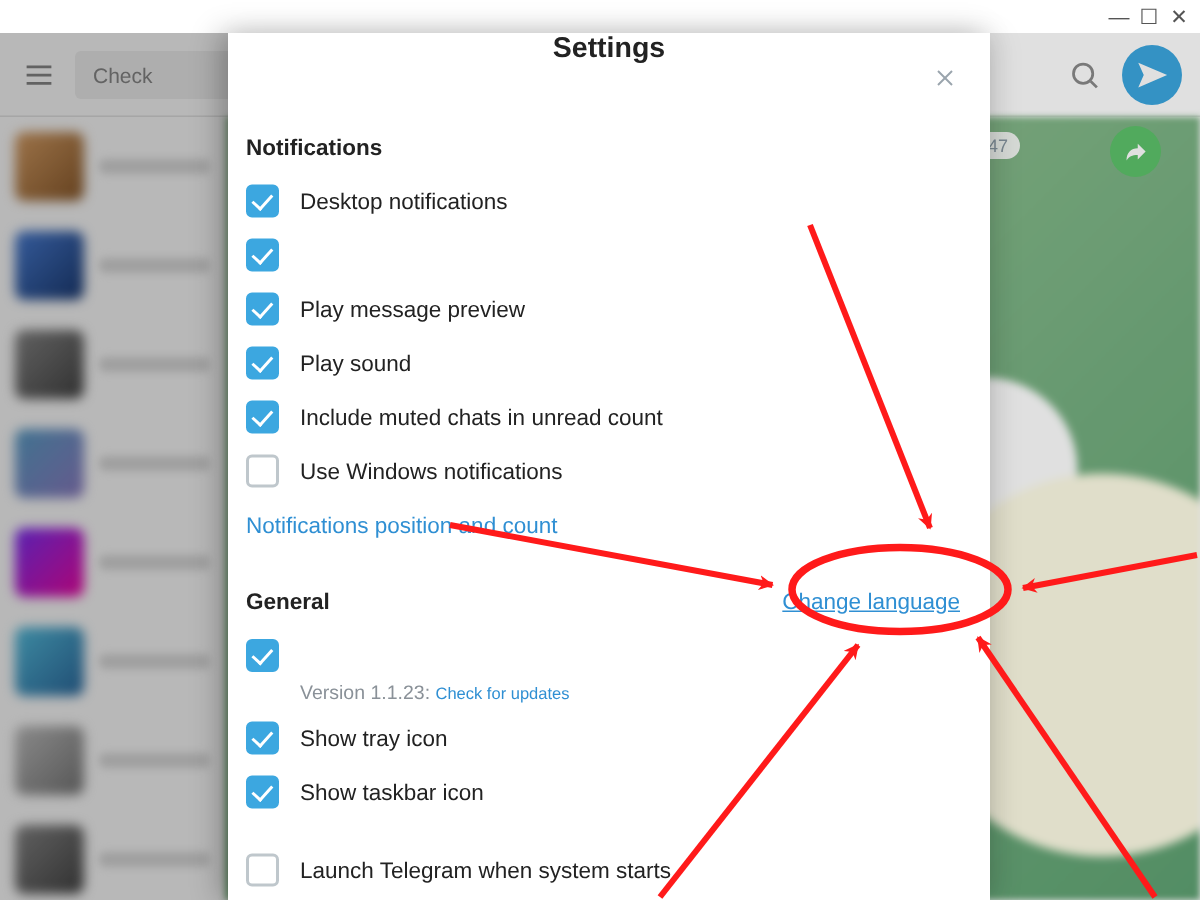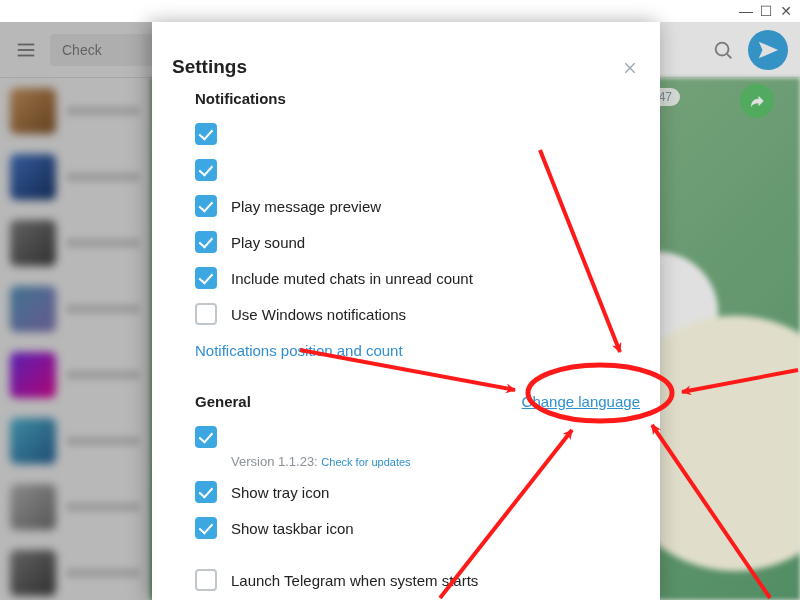--- a/index.html
+++ b/index.html
@@ -39,25 +39,25 @@
   .msgmeta { position:absolute; top:88px; right:120px; background:rgba(255,255,255,0.9); border-radius:12px; padding:2px 8px; font-size:12px; color:#8a9aa5; display:flex; align-items:center; gap:4px; z-index:1;}
   .fwdbtn { position:absolute; top:84px; right:26px; width:34px; height:34px; border-radius:50%; background:#5dc26a; display:flex; align-items:center; justify-content:center; color:#fff; z-index:1;}
   .fwdbtn svg{width:18px;height:18px;}
 
   
   .dimL { position:absolute; top:22px; left:0; width:152px; bottom:0; background:rgba(0,0,0,0.28); z-index:5; }
   .dimR { position:absolute; top:22px; right:0; left:660px; bottom:0; background:rgba(0,0,0,0.12); z-index:5; }
 
   
   .dialog { position:absolute; top:22px; left:152px; width:508px; bottom:0; background:#fff; z-index:10; box-shadow: -6px 0 18px rgba(0,0,0,0.25), 6px 0 18px rgba(0,0,0,0.08); }
-  .dlg-head { height:56px; display:flex; align-items:flex-end; padding:0 20px; }
+  .dlg-head { height:56px; display:flex; align-items:center; padding:0 20px;flex-direction:column; }
   .dlg-title { font-size:19px; font-weight:600; color:#222; }
   .dlg-close { margin-left:auto; color:#9aa4ad; width:18px; height:18px; cursor:pointer;}
   .dlg-close svg{width:16px;height:16px;}
-  .dlg-body { position:absolute; top:56px; left:0; right:0; bottom:0; overflow:hidden; padding: 0 20px 0 43px;}
+  .dlg-body { position:absolute; top:56px; left:0; right:0; bottom:0; overflow:hidden; padding: 0 20px 0 12px;}
   .section-title { font-size:15px; font-weight:700; color:#222; margin:6px 0 10px 0;}
   .row { display:flex; align-items:center; min-height:34px; gap:14px; margin:2px 0;}
   .checkbox { width:22px; height:22px; border-radius:4px; border:2px solid #bfc7cc; background:#fff; display:flex; align-items:center; justify-content:center; flex-shrink:0; cursor:pointer;}
   .checkbox.checked { background:#3ca7e0; border-color:#3ca7e0; }
   .checkbox.checked::after { content:""; width:6px; height:11px; border:solid #fff; border-width:0 2.5px 2.5px 0; transform: rotate(42deg) translate(-1px,-1px); }
   .rowlabel { font-size:15px; color:#222; }
   .link { color:#2f8fd3; font-size:15px; cursor:pointer; }
   .general-head { display:flex; align-items:flex-end; justify-content:space-between; margin-top:26px; margin-bottom:10px;}
   .subtext { font-size:13px; color:#8a9198; margin-left:36px; margin-top:-2px; margin-bottom:6px;}
   .subtext .link { font-size:11px;}
@@ -163,20 +163,21 @@
           <line x1="19" y1="5" x2="5" y2="19"></line>
         </svg>
     </div>
   </div>
   <div class="dlg-body">
     <div class="spacer-top"></div>
     <div class="section-title">Notifications</div>
 
     <div class="row">
       <div class="checkbox checked"></div>
+      <div class="rowlabel">Desktop notifications</div>
     </div>
     <div class="row">
       <div class="checkbox checked"></div>
     </div>
     <div class="row">
       <div class="checkbox checked"></div>
       <div class="rowlabel">Play message preview</div>
     </div>
     <div class="row">
       <div class="checkbox checked"></div>

